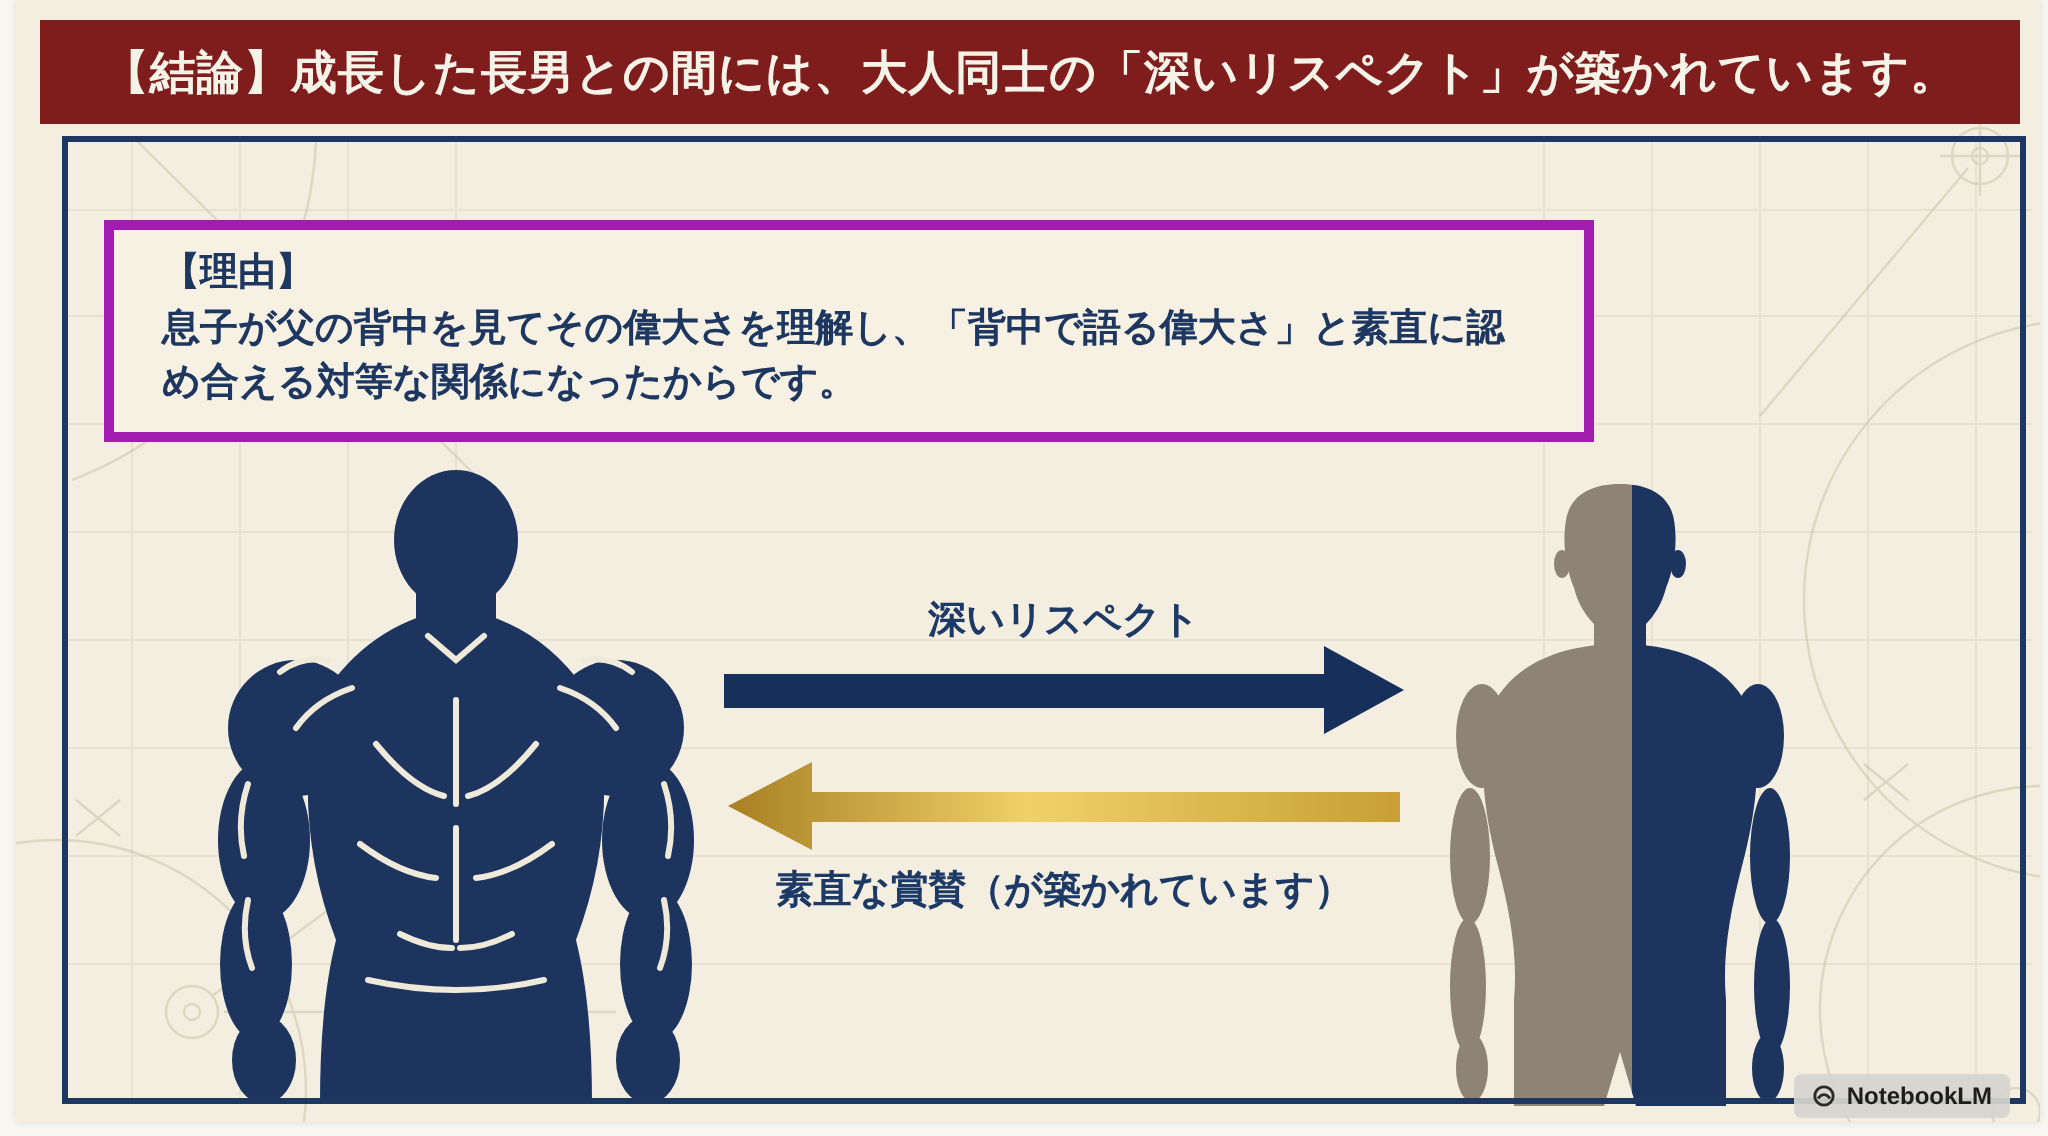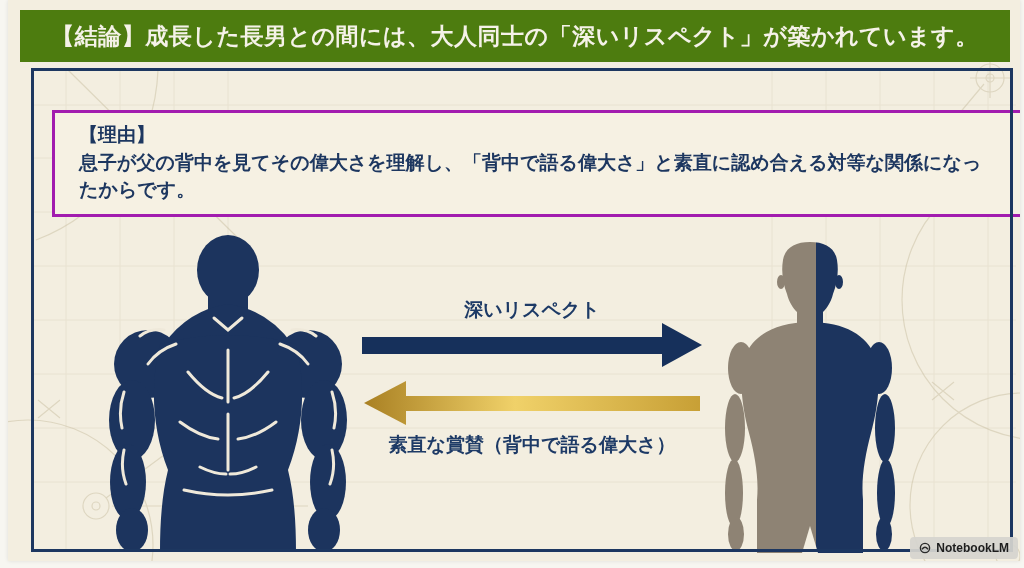--- a/index.html
+++ b/index.html
@@ -10,54 +10,54 @@
     font-family:"Liberation Sans","DejaVu Sans",sans-serif;
   }
   .slide {
     position:absolute; left:8px; top:0; width:1012px; height:561px;
     background:#f3eee0; overflow:hidden;
     box-shadow:0 0 4px rgba(0,0,0,0.10);
   }
   .blueprint { position:absolute; left:0; top:0; z-index:0; }
   .titlebar {
     position:absolute; left:12px; top:10px; width:990px; height:52px;
-    background:#4d7c0f; z-index:6;
+    background:#7f1d1d; z-index:6;
     display:flex; align-items:center; justify-content:center;
   }
   .titlebar .title {
     color:#f5f2e8; font-size:23px; font-weight:bold; letter-spacing:0.5px;
     white-space:nowrap;
   }
   .frame {
     position:absolute; left:23px; top:68px; width:982px; height:484px;
     border:3px solid #1d3760; z-index:5; pointer-events:none;
   }
   .reason {
-    position:absolute; left:44px; top:110px; width:971px;
-    border:3px solid #a21caf; background:#f6f1e3;
+    position:absolute; left:44px; top:110px; width:745px;
+    border:5px solid #a21caf; background:#f6f1e3;
     padding:8px 24px 10px; z-index:4;
   }
   .reason .heading, .reason .body {
     color:#1d3760; font-size:19px; font-weight:bold; line-height:1.45;
   }
   .figure { position:absolute; z-index:1; }
   .father { left:80px; top:232px; }
   .son { left:707px; top:238px; }
   .arrow { position:absolute; z-index:3; }
   .arrow-right { left:354px; top:322px; }
   .arrow-left  { left:354px; top:380px; }
   .arrow-label {
     position:absolute; left:334px; width:380px; text-align:center;
     color:#1d3a66; font-size:19px; font-weight:bold; z-index:3;
     white-space:nowrap;
   }
   .label-top { top:297px; }
   .label-bottom { top:432px; }
   .watermark {
-    position:absolute; right:6px; top:537px; height:22px; z-index:20;
+    position:absolute; right:19px; top:537px; height:22px; z-index:20;
     background:rgba(213,212,207,0.93); border-radius:4px;
     display:flex; align-items:center; gap:5px; padding:0 9px;
   }
   .watermark .wm-label { font-size:12px; color:#1d1d1d; font-weight:bold; }
 </style>
 </head>
 <body>
 
 <div class="slide">
 
@@ -161,21 +161,21 @@
       <linearGradient id="goldGrad" gradientUnits="userSpaceOnUse" x1="0" y1="0" x2="340" y2="0">
         <stop offset="0" stop-color="#a87f22"></stop>
         <stop offset="0.45" stop-color="#f0d169"></stop>
         <stop offset="1" stop-color="#c79f35"></stop>
       </linearGradient>
     </defs>
     <rect x="42" y="16" width="296" height="15" fill="url(#goldGrad)"></rect>
     <polygon points="44,1 2,23 44,45" fill="url(#goldGrad)"></polygon>
   </svg>
 
-  <div class="arrow-label label-bottom">素直な賞賛（背中で語る偉大さ）</div>
+  <div class="arrow-label label-bottom">素直な賞賛（が築かれています）</div>
 
 </div>
 
 <div class="watermark">
   <svg width="12" height="12" viewBox="0 0 12 12">
     <circle cx="6" cy="6" r="4.6" fill="none" stroke="#2a2a2a" stroke-width="1.4"></circle>
     <path d="M3,7.2 Q6,3.4 9,7.2" fill="none" stroke="#2a2a2a" stroke-width="1.4"></path>
   </svg>
   <span class="wm-label">NotebookLM</span>
 </div>

